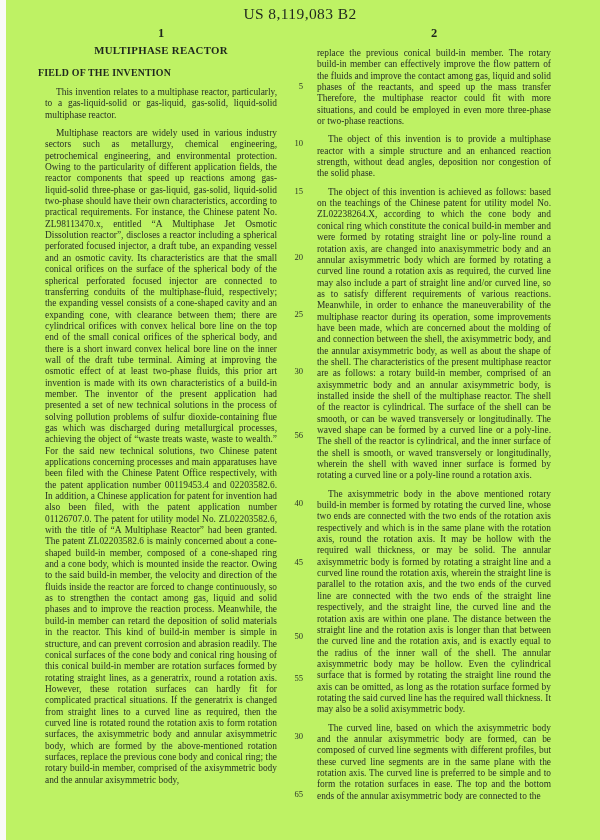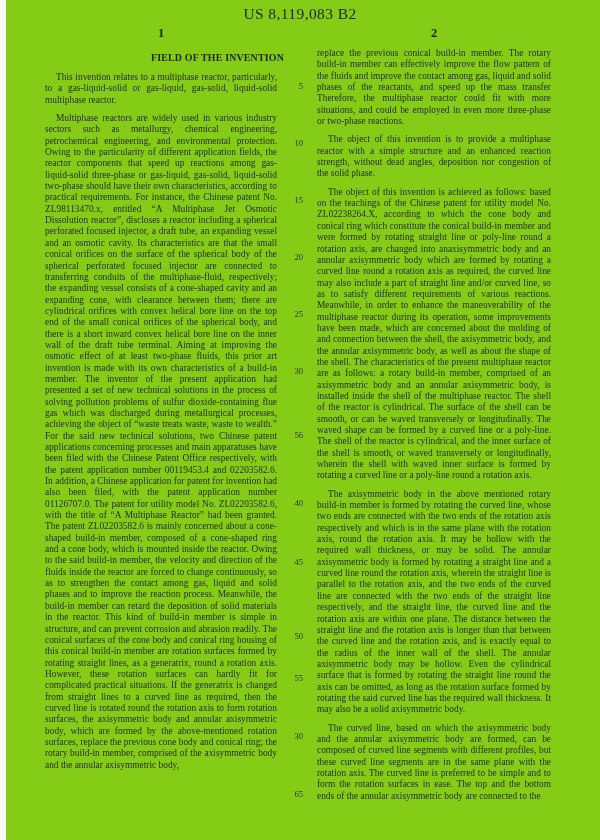--- a/index.html
+++ b/index.html
@@ -1,19 +1,19 @@
 <!DOCTYPE html>
 <html><head>
 <meta charset="utf-8">
 <style>
   html,body { margin:0; padding:0; }
   .page {
     position:relative;
     width:600px; height:840px;
-    background:#84cc16;
+    background:#bef264;
     overflow:hidden;
     font-family:"Liberation Serif", serif;
     color:#272f26;
   }
   .edge-strip {
     position:absolute; left:0; top:0;
     width:6px; height:840px;
     background:#f9faf6;
   }
   .patent-number {
@@ -41,21 +41,21 @@
     font-size:10.8px;
     font-weight:bold;
     text-align:center;
     margin:3px 0 0 0;
     letter-spacing:0.3px;
     color:#1f271e;
   }
   .section-heading {
     font-size:9.9px;
     font-weight:bold;
-    text-align:right;
+    text-align:left;
     letter-spacing:0.2px;
     color:#1f271e;
   }
   .h-field   { margin:11px 0 9px 0; }
   .h-bg      { margin:14px 0 14px 0; }
   .h-summary { margin:20px 0 12px 0; }
   .body {
     font-size:9.4px;
     line-height:11.35px;
     text-align:justify;
@@ -74,29 +74,30 @@
 </head>
 <body>
 
 <div class="page">
   <div class="edge-strip"></div>
 
   <div class="patent-number">US 8,119,083 B2</div>
 
   <div class="col col-left">
     <div class="col-num">1</div>
+    <div class="invention-title">MULTIPHASE REACTOR</div>
     <div class="section-heading h-field">FIELD OF THE INVENTION</div>
     <p class="body indent">This invention relates to a multiphase reactor, particularly, to a gas-liquid-solid or gas-liquid, gas-solid, liquid-solid multiphase reactor.</p>
     <p class="body indent">Multiphase reactors are widely used in various industry sectors such as metallurgy, chemical engineering, petrochemical engineering, and environmental protection. Owing to the particularity of different application fields, the reactor components that speed up reactions among gas-liquid-solid three-phase or gas-liquid, gas-solid, liquid-solid two-phase should have their own characteristics, according to practical requirements. For instance, the Chinese patent No. ZL98113470.x, entitled “A Multiphase Jet Osmotic Dissolution reactor”, discloses a reactor including a spherical perforated focused injector, a draft tube, an expanding vessel and an osmotic cavity. Its characteristics are that the small conical orifices on the surface of the spherical body of the spherical perforated focused injector are connected to transferring conduits of the multiphase-fluid, respectively; the expanding vessel consists of a cone-shaped cavity and an expanding cone, with clearance between them; there are cylindrical orifices with convex helical bore line on the top end of the small conical orifices of the spherical body, and there is a short inward convex helical bore line on the inner wall of the draft tube terminal. Aiming at improving the osmotic effect of at least two-phase fluids, this prior art invention is made with its own characteristics of a build-in member. The inventor of the present application had presented a set of new technical solutions in the process of solving pollution problems of sulfur dioxide-containing flue gas which was discharged during metallurgical processes, achieving the object of “waste treats waste, waste to wealth.” For the said new technical solutions, two Chinese patent applications concerning processes and main apparatuses have been filed with the Chinese Patent Office respectively, with the patent application number 00119453.4 and 02203582.6. In addition, a Chinese application for patent for invention had also been filed, with the patent application number 01126707.0. The patent for utility model No. ZL02203582.6, with the title of “A Multiphase Reactor” had been granted. The patent ZL02203582.6 is mainly concerned about a cone-shaped build-in member, composed of a cone-shaped ring and a cone body, which is mounted inside the reactor. Owing to the said build-in member, the velocity and direction of the fluids inside the reactor are forced to change continuously, so as to strengthen the contact among gas, liquid and solid phases and to improve the reaction process. Meanwhile, the build-in member can retard the deposition of solid materials in the reactor. This kind of build-in member is simple in structure, and can prevent corrosion and abrasion readily. The conical surfaces of the cone body and conical ring housing of this conical build-in member are rotation surfaces formed by rotating straight lines, as a generatrix, round a rotation axis. However, these rotation surfaces can hardly fit for complicated practical situations. If the generatrix is changed from straight lines to a curved line as required, then the curved line is rotated round the rotation axis to form rotation surfaces, the axisymmetric body and annular axisymmetric body, which are formed by the above-mentioned rotation surfaces, replace the previous cone body and conical ring; the rotary build-in member, comprised of the axisymmetric body and the annular axisymmetric body,</p>
   </div>
 
   <div class="gutter">
     <span class="line-num" style="top:81px">5</span>
     <span class="line-num" style="top:138px">10</span>
-    <span class="line-num" style="top:195px">15</span>
+    <span class="line-num" style="top:186px">15</span>
     <span class="line-num" style="top:252px">20</span>
     <span class="line-num" style="top:309px">25</span>
     <span class="line-num" style="top:366px">30</span>
     <span class="line-num" style="top:430px">56</span>
     <span class="line-num" style="top:498px">40</span>
     <span class="line-num" style="top:557px">45</span>
     <span class="line-num" style="top:631px">50</span>
     <span class="line-num" style="top:673px">55</span>
     <span class="line-num" style="top:731px">30</span>
     <span class="line-num" style="top:789px">65</span>

